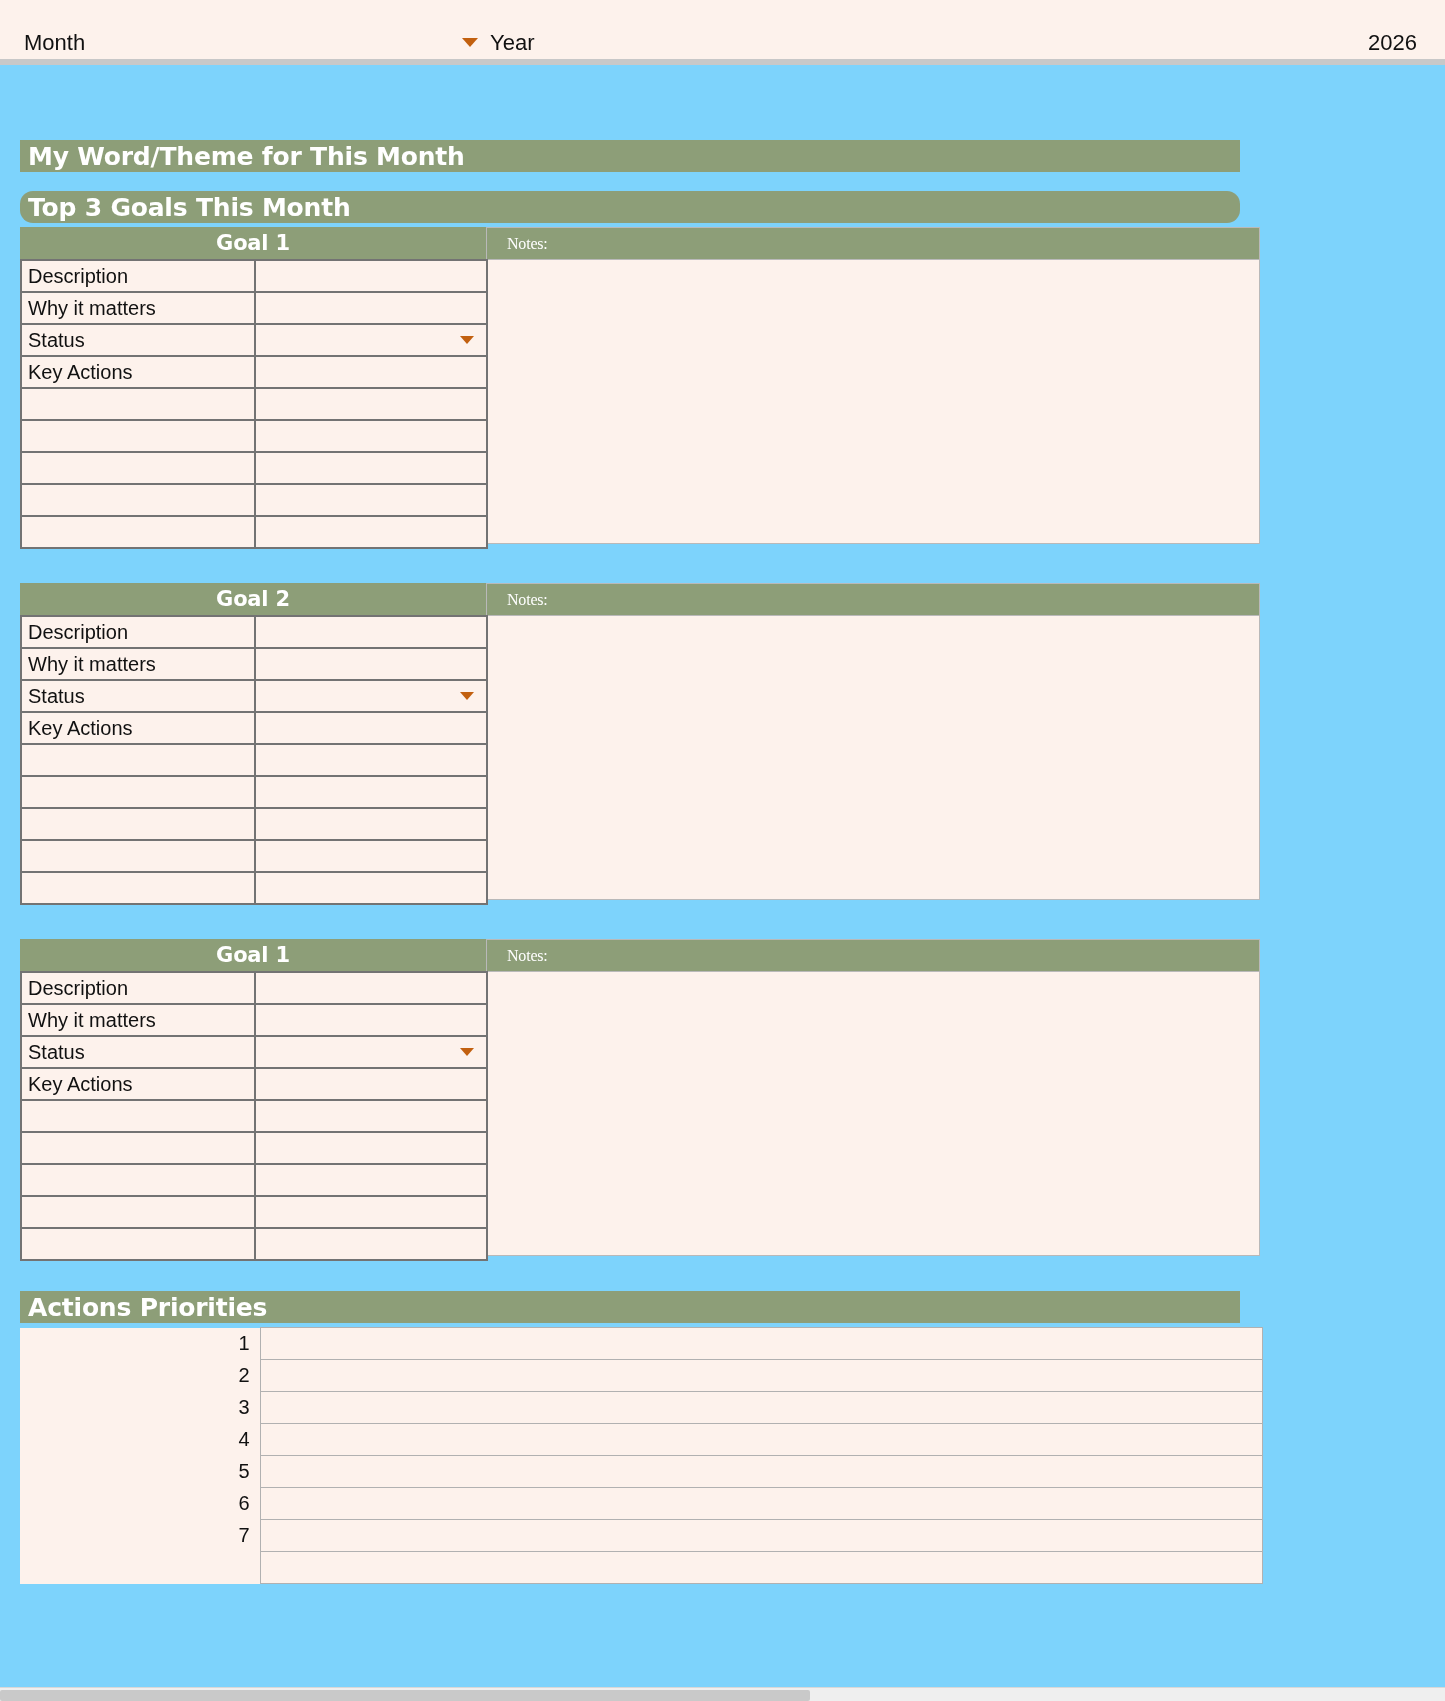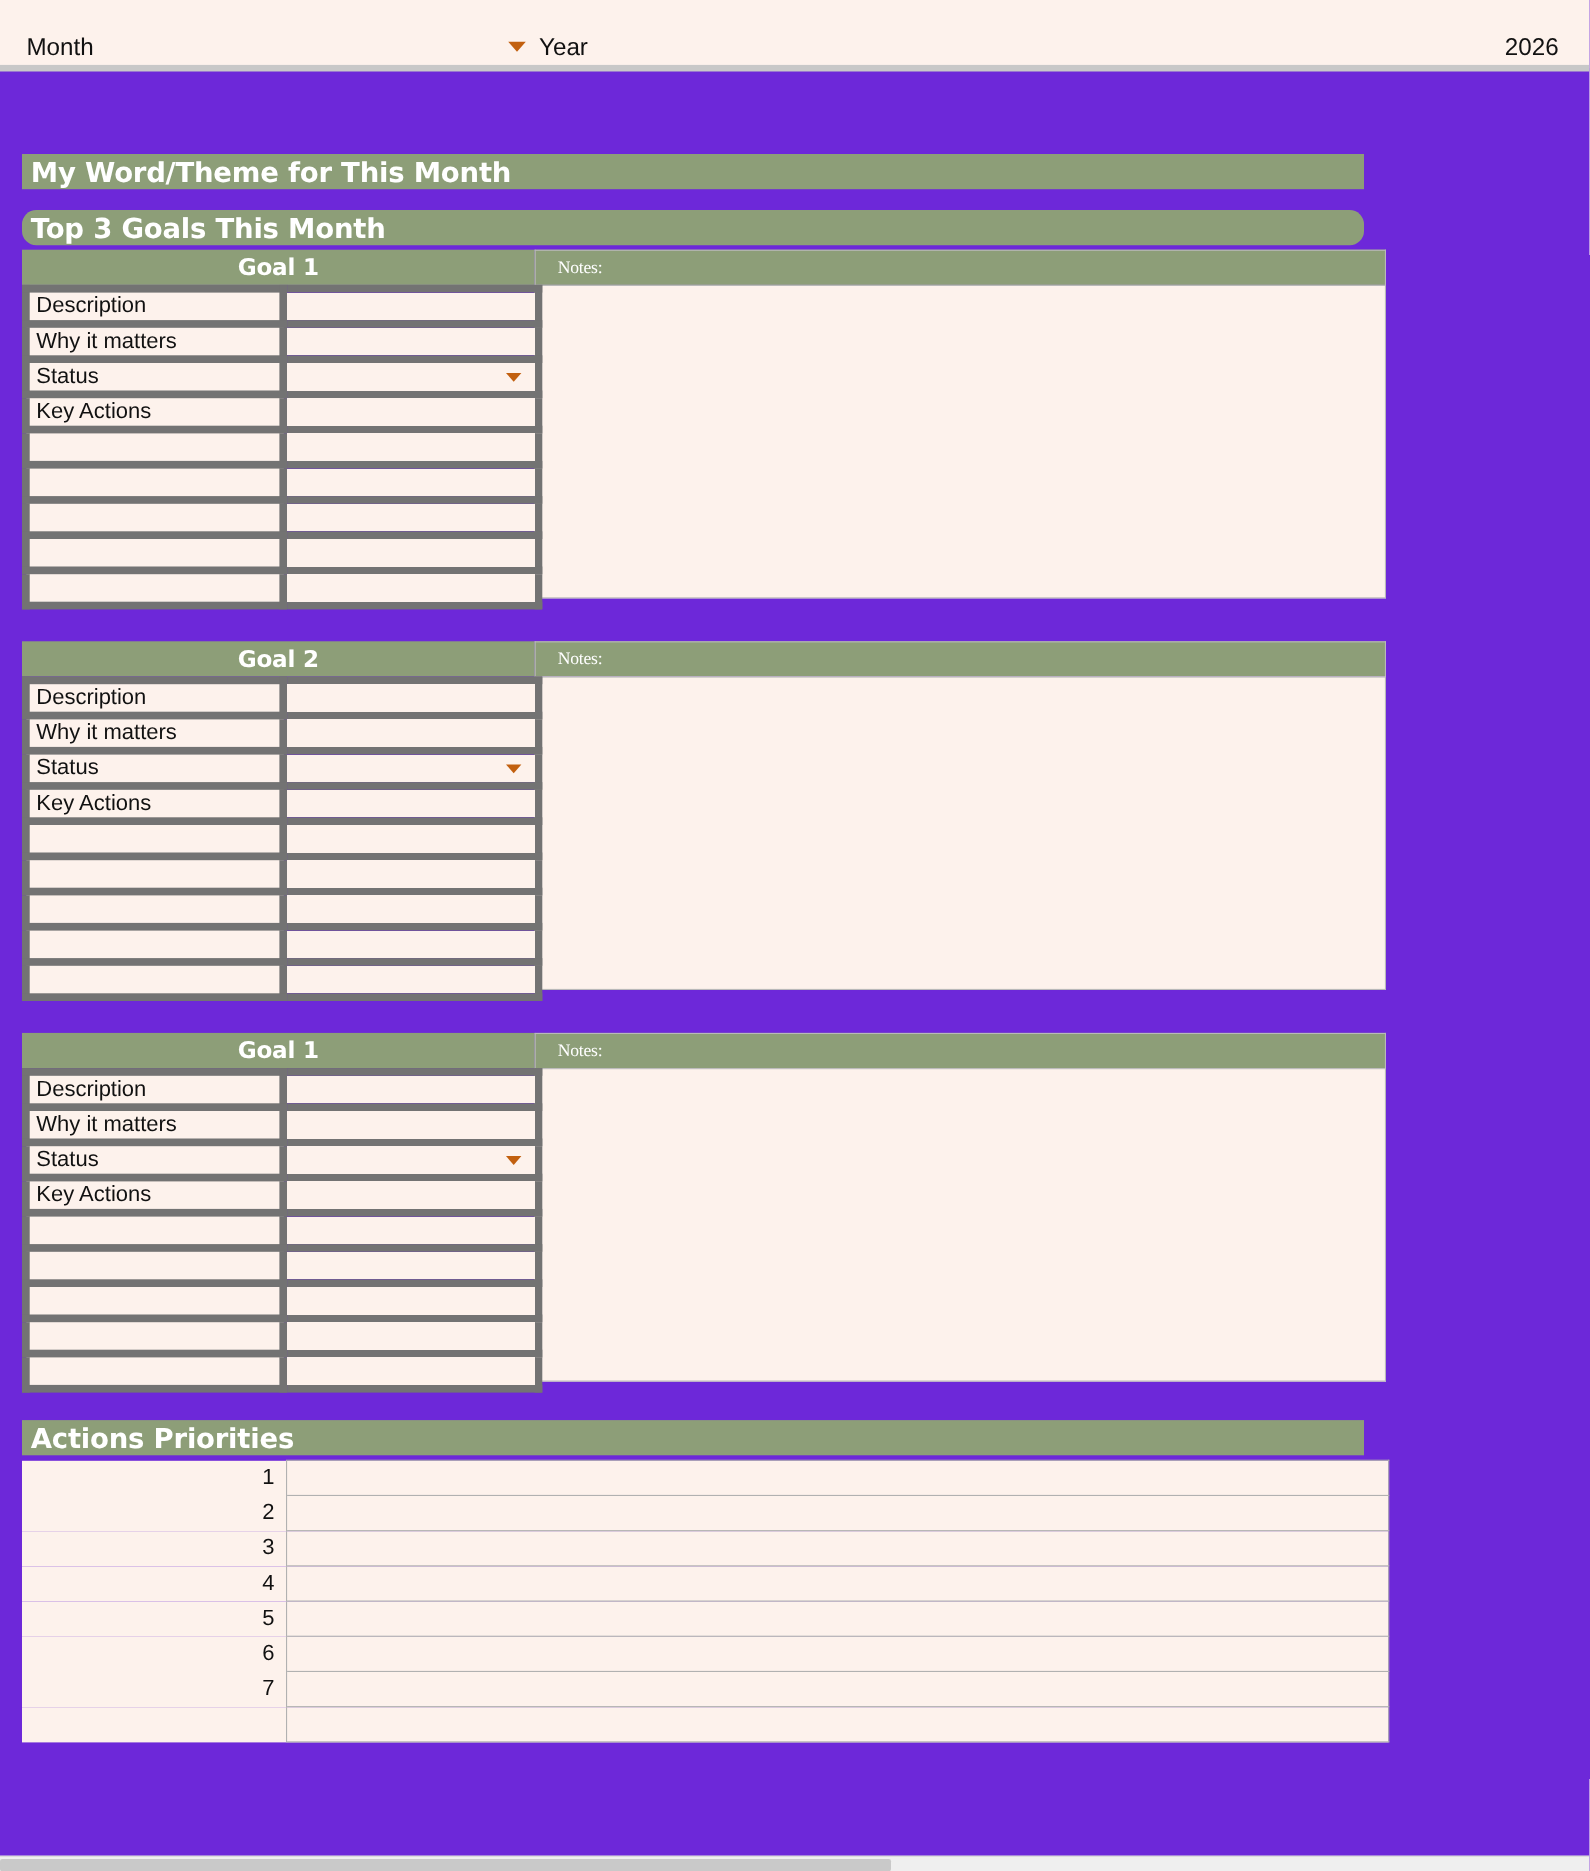--- a/index.html
+++ b/index.html
@@ -5,21 +5,21 @@
   * { box-sizing: border-box; }
   html, body {
     margin: 0; padding: 0;
     background: #fdf2ec;
     font-family: "Liberation Sans", sans-serif;
   }
   #page {
     position: relative;
     width: 1445px;
     height: 1701px;
-    background: #6d28d9;
+    background: #7dd3fc;
     overflow: hidden;
   }
 
   
   .topbar {
     position: absolute;
     left: 0; top: 0;
     width: 1445px; height: 62px;
     background: #fdf2ec;
   }
@@ -93,21 +93,21 @@
     border: 1px solid #b9b9b9;
     border-bottom: none;
   }
 
   
   .goal-grid {
     position: absolute;
     border-collapse: collapse;
   }
   .goal-grid td {
-    border: 7px solid #737373;
+    border: 2px solid #737373;
     height: 32px;
     background: #fdf2ec;
     padding: 0 0 0 6px;
     font-size: 20px;
     color: #111;
     vertical-align: middle;
   }
   .goal-grid td.lbl { width: 234px; }
   .goal-grid td.val { width: 232px; position: relative; }
   .cellcaret {

